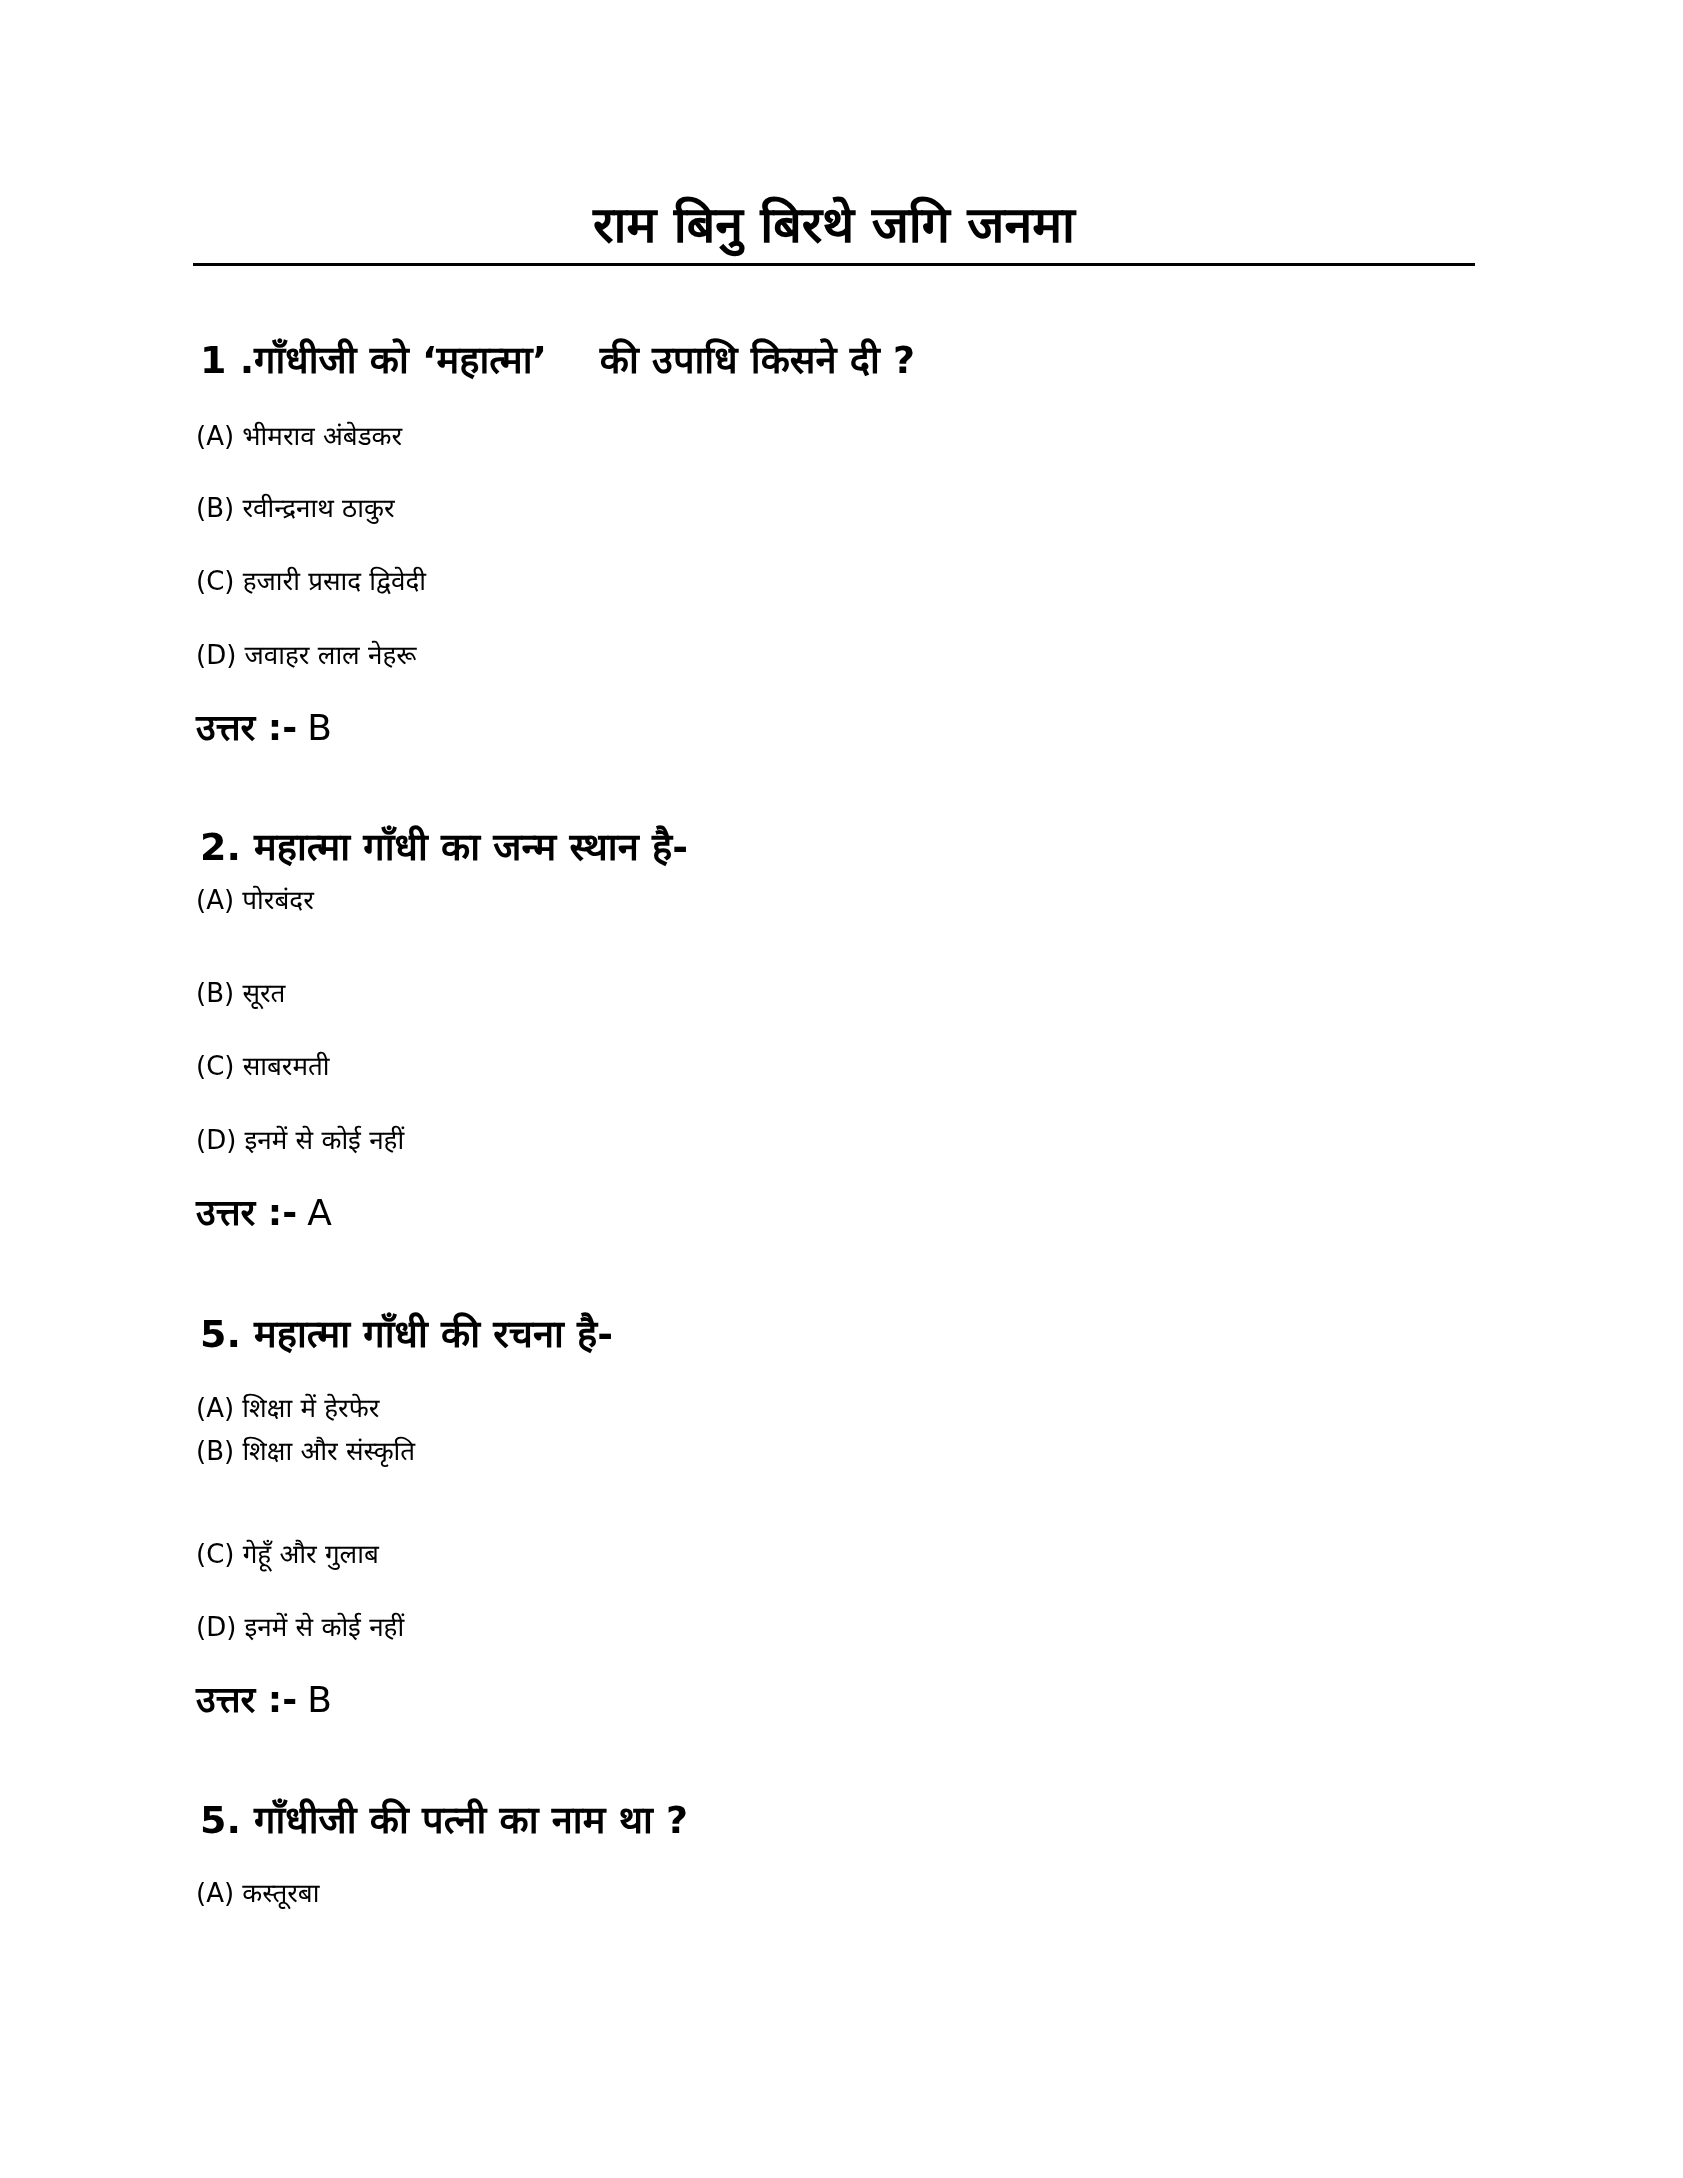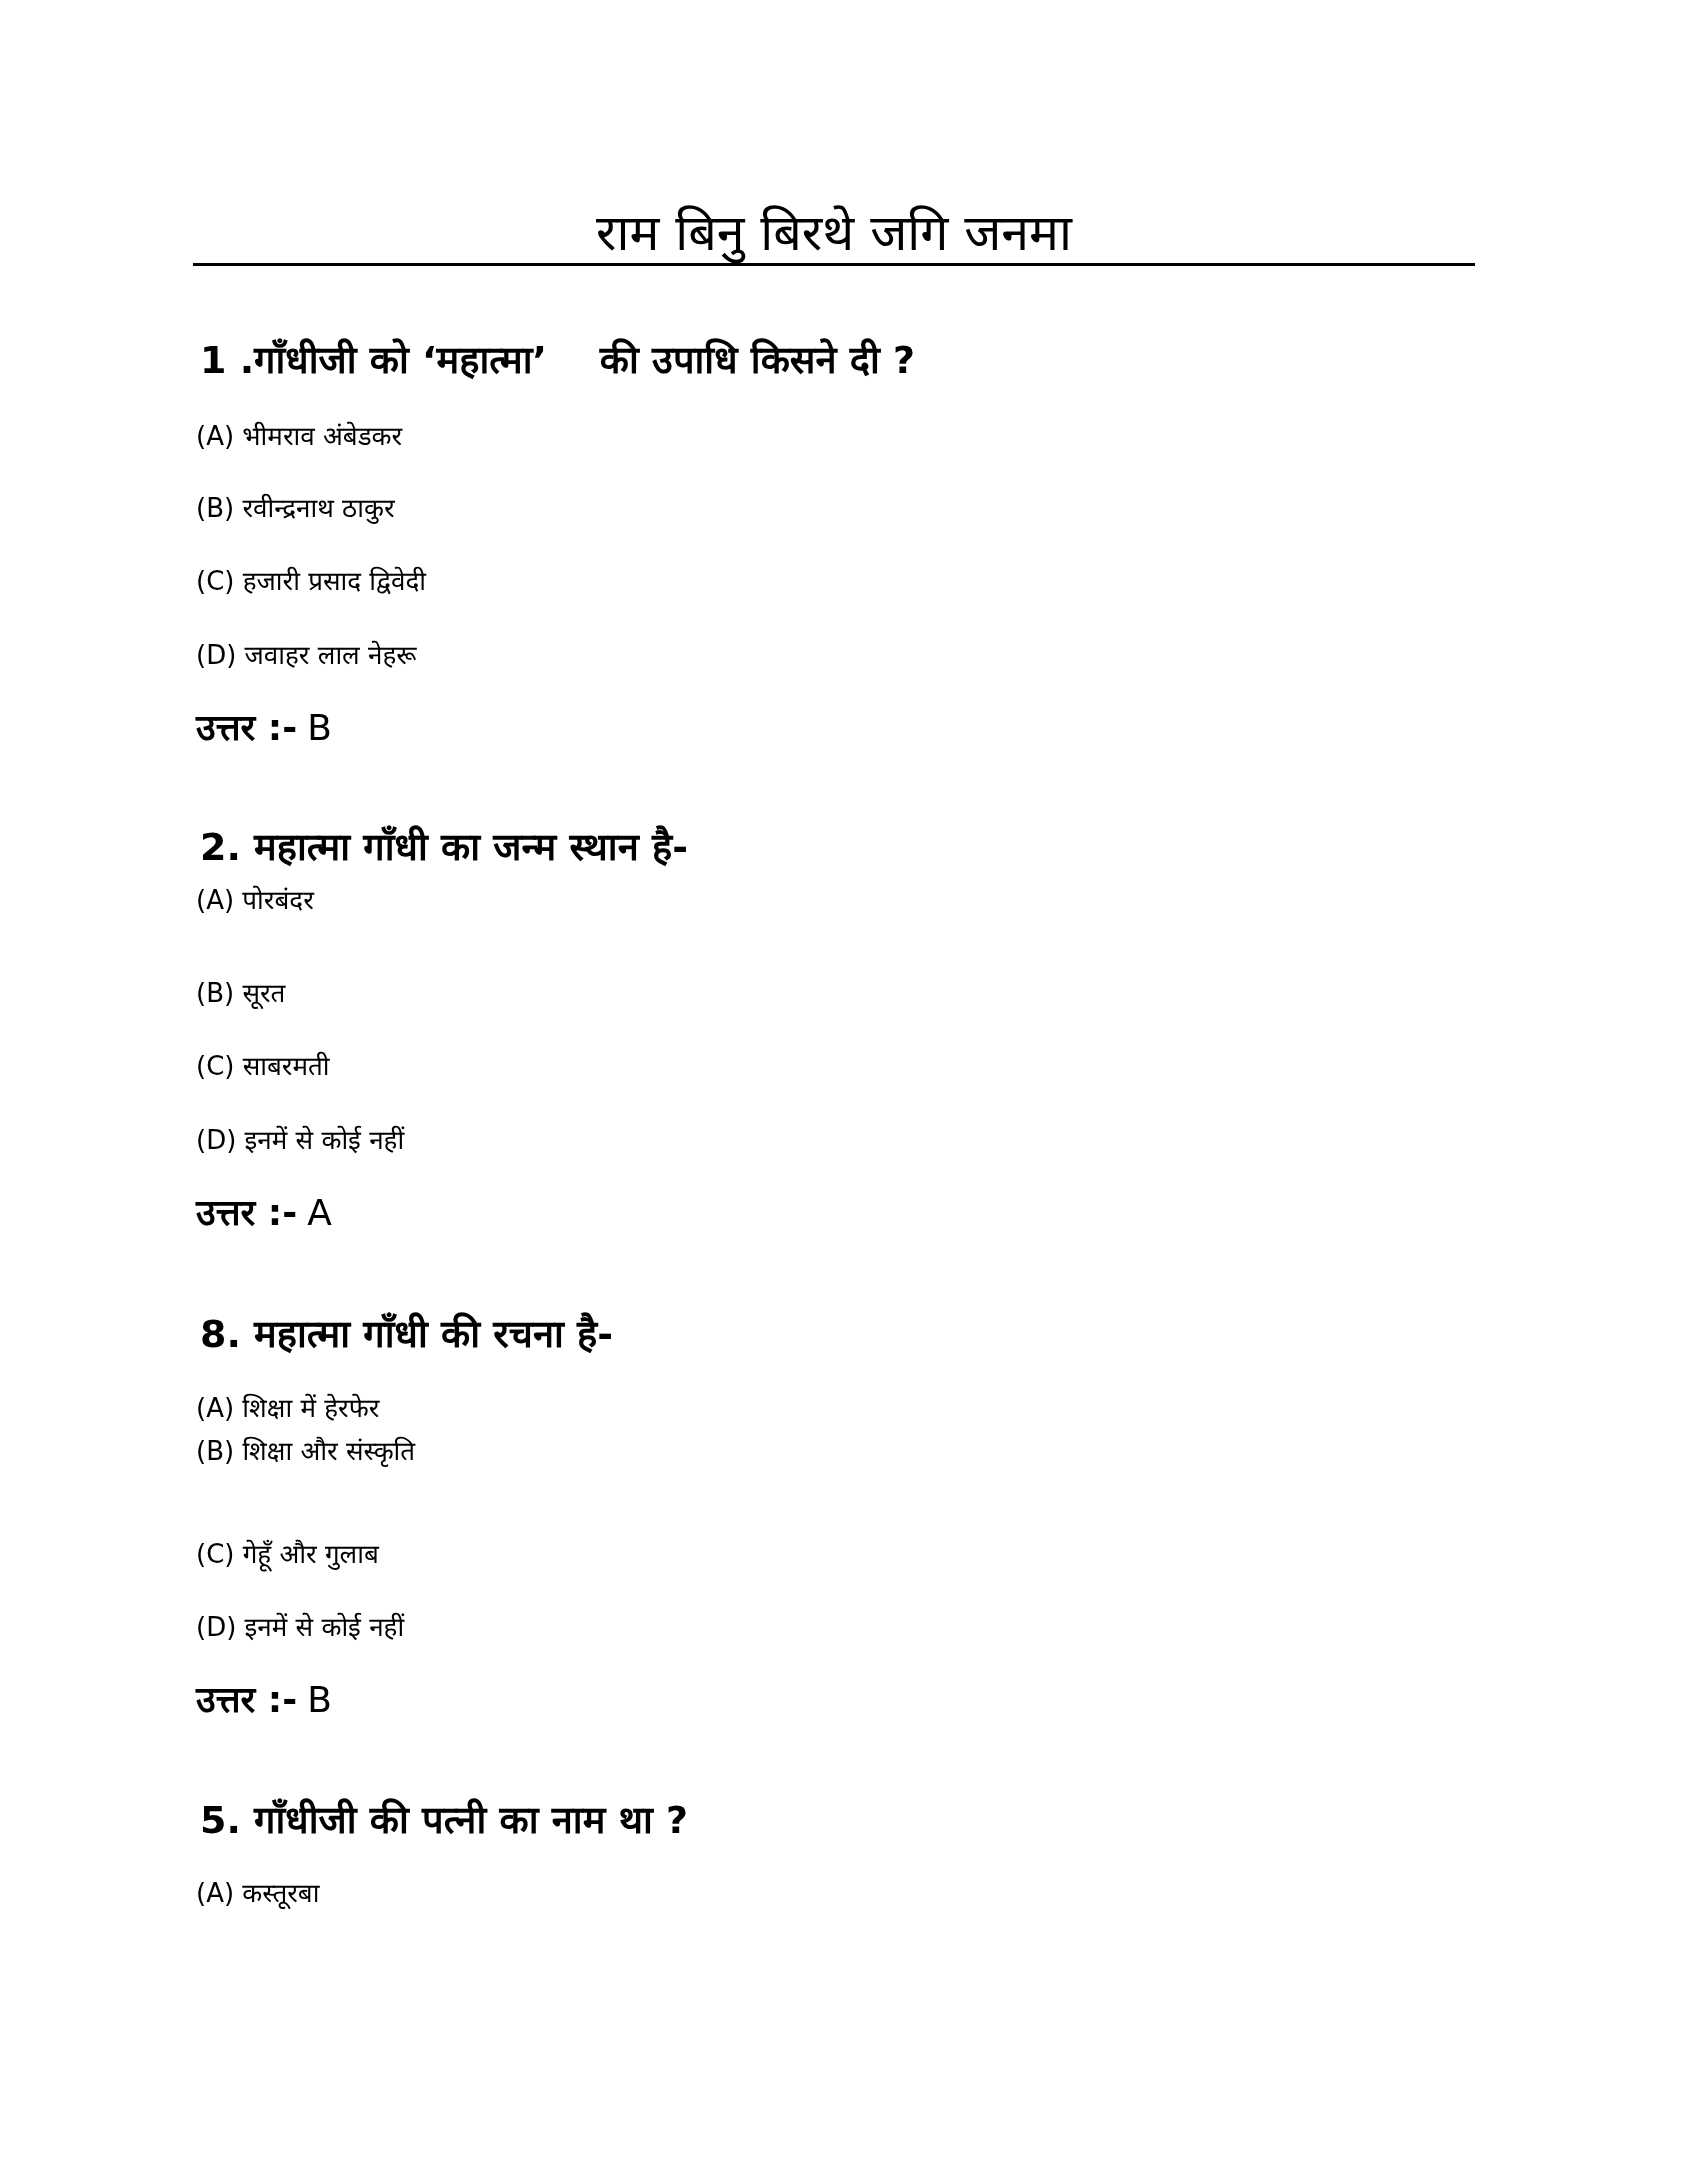--- a/index.html
+++ b/index.html
@@ -1,17 +1,17 @@
 <!DOCTYPE html>
 <html><head>
 <meta charset="utf-8">
 <style>
   html, body { margin:0; padding:0; background:#ffffff; }
   body { width:1683px; height:2178px; position:relative; overflow:hidden; color:#000; font-family:"DejaVu Sans", "Liberation Sans", sans-serif; }
-  .title { position:absolute; left:193px; width:1282px; top:194px; text-align:center; font-size:50px; font-weight:normal; line-height:63px;margin-top:8px; }
+  .title { position:absolute; left:193px; width:1282px; top:194px; text-align:center; font-size:50px; font-weight:bold; line-height:63px; }
   .rule { position:absolute; left:193px; width:1282px; top:263px; height:3px; background:#000; }
   .q { position:absolute; left:200px; font-size:38px; font-weight:bold; line-height:44px; white-space:pre; }
   .opt { position:absolute; left:196px; font-size:26px; line-height:44px; white-space:pre; }
   .ans { position:absolute; left:196px; font-size:36px; line-height:44px; }
   .ans .lbl { font-weight:bold; }
   .ans .val { font-weight:normal; margin-left:10px; }
 </style>
 </head>
 <body>
 
@@ -29,21 +29,21 @@
 
 <div class="q" style="top:825px">2. महात्मा गाँधी का जन्म स्थान है-</div>
 <div class="opt" style="top:878px">(A) पोरबंदर</div>
 <div class="opt" style="top:971px">(B) सूरत</div>
 <div class="opt" style="top:1044px">(C) साबरमती</div>
 <div class="opt" style="top:1118px">(D) इनमें से कोई नहीं</div>
 <div class="ans" style="top:1191px">
   <span class="lbl">उत्तर :-</span><span class="val">A</span>
 </div>
 
-<div class="q" style="top:1312px">8. महात्मा गाँधी की रचना है-</div>
+<div class="q" style="top:1312px">5. महात्मा गाँधी की रचना है-</div>
 <div class="opt" style="top:1386px">(A) शिक्षा में हेरफेर</div>
 <div class="opt" style="top:1429px">(B) शिक्षा और संस्कृति</div>
 <div class="opt" style="top:1532px">(C) गेहूँ और गुलाब</div>
 <div class="opt" style="top:1605px">(D) इनमें से कोई नहीं</div>
 <div class="ans" style="top:1678px">
   <span class="lbl">उत्तर :-</span><span class="val">B</span>
 </div>
 
 <div class="q" style="top:1798px">5. गाँधीजी की पत्नी का नाम था ?</div>
 <div class="opt" style="top:1871px">(A) कस्तूरबा</div>

